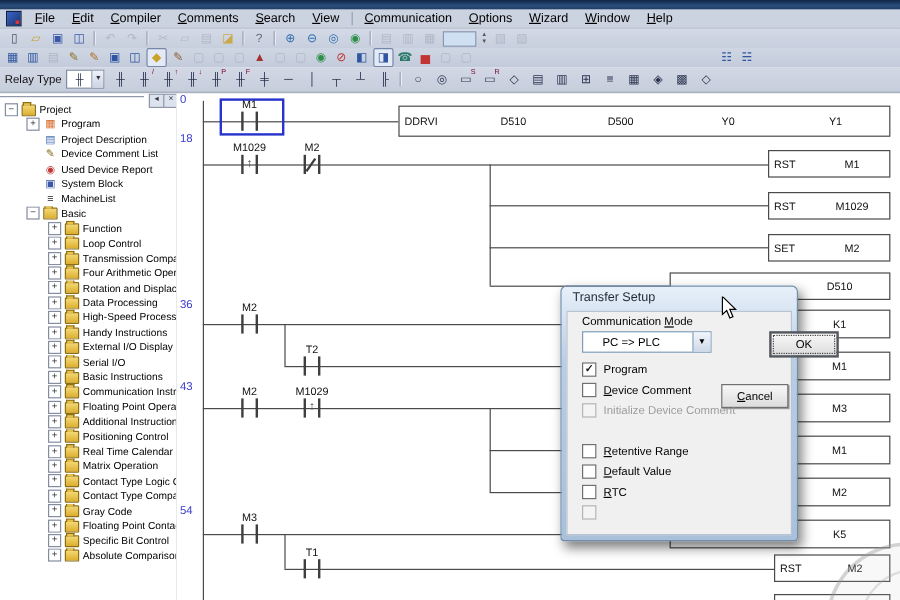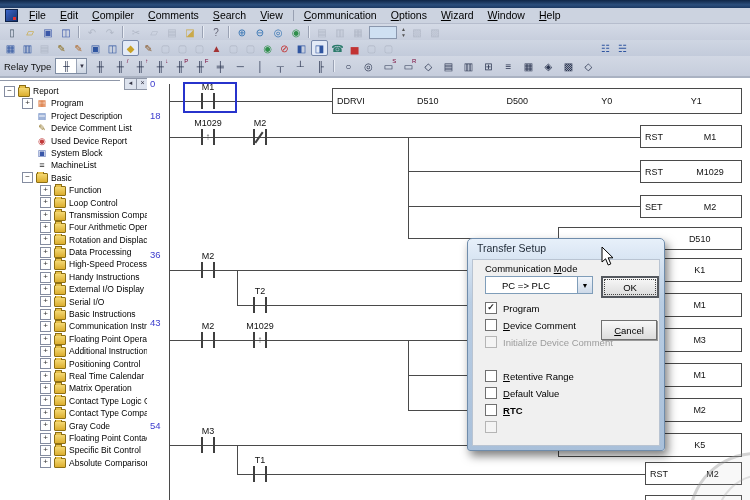--- a/index.html
+++ b/index.html
@@ -86,21 +86,21 @@
   #dialog-body{position:absolute;left:4px;right:4px;top:20px;bottom:4px;background:#f0f0f0;
     border:1px solid #b9c4d2;font-size:9.5px;color:#000;}
   #mode-label{position:absolute;left:12px;top:3px;}
   #mode-combo{position:absolute;left:12px;top:16px;width:106px;height:16px;background:#fff;
     border:1px solid #7f9db9;display:flex;align-items:center;}
   #mode-combo .val{flex:1;padding-left:16px;font-size:9.5px;}
   #mode-combo .arr{width:14px;height:100%;background:linear-gradient(#f2f6fb,#cdd9e8);
     border-left:1px solid #7f9db9;font-size:7px;display:flex;align-items:center;justify-content:center;}
   .dlg-btn{position:absolute;left:128px;width:54px;height:18px;background:linear-gradient(#f8f8f8,#dcdcdc);
     font-size:9.5px;display:flex;align-items:center;justify-content:center;color:#000;}
-  #btn-ok{top:16px;border:2px solid #54585e;outline:1px dotted #444;outline-offset:-4px;}
+  #btn-ok{top:16px;border:2px solid #54585e;outline:1px dotted #444;outline-offset:-4px;margin-left:40px;}
   #btn-cancel{top:60px;border:1px solid #707070;box-shadow:1px 1px 0 #999;}
   .chk-row{position:absolute;left:12px;display:flex;align-items:center;height:12px;}
   .chk-box{width:10px;height:10px;background:#fff;border:1px solid #707070;margin-right:6px;flex:none;
     font-size:9px;line-height:9px;text-align:center;color:#222;font-weight:bold;}
   .chk-row.disabled .chk-box{border-color:#b5b5b5;background:#f4f4f4;color:#b5b5b5;}
   .chk-row.disabled .chk-label{color:#9c9c9c;}
   .chk-label{white-space:nowrap;font-size:9.5px;}
   .chk-label u,#mode-label u,.dlg-btn u{text-decoration:underline;}
   
   #cursor{position:absolute;left:601px;top:247px;z-index:20;}
@@ -229,21 +229,21 @@
   <div id="main">
     <div id="tree-panel">
       <div id="tree-splitter"></div>
       <div id="tree-items">
           <div class="tree-row">
             <span style="width: 4px; flex: 0 0 auto;"></span>
             <span class="expander">−</span>
             <span class="t-icon">
               <span class="t-folder"></span>
             </span>
-            <span>Report</span>
+            <span>Project</span>
           </div>
           <div class="tree-row">
             <span style="width: 22px; flex: 0 0 auto;"></span>
             <span class="expander">+</span>
             <span class="t-icon" style="color: rgb(216, 106, 42);">▦</span>
             <span>Program</span>
           </div>
           <div class="tree-row">
             <span style="width: 22px; flex: 0 0 auto;"></span>
             <span class="expander none"></span>
@@ -638,21 +638,21 @@
           <span class="chk-label">Initialize Device Comment</span>
         </div>
         <div class="chk-row" style="top: 110px;">
           <span class="chk-box"></span>
           <span class="chk-label"><u>R</u>etentive Range</span>
         </div>
         <div class="chk-row" style="top: 127px;">
           <span class="chk-box"></span>
           <span class="chk-label"><u>D</u>efault Value</span>
         </div>
-        <div class="chk-row" style="top: 144px; font-weight: bold;">
+        <div class="chk-row" style="top: 144px;">
           <span class="chk-box"></span>
           <span class="chk-label"><u>R</u>TC</span>
         </div>
         <div class="chk-row disabled" style="top: 161px;">
           <span class="chk-box"></span>
         </div>
       </div>
   </div>
 
   <svg id="cursor" width="14" height="20" viewBox="0 0 14 20">

